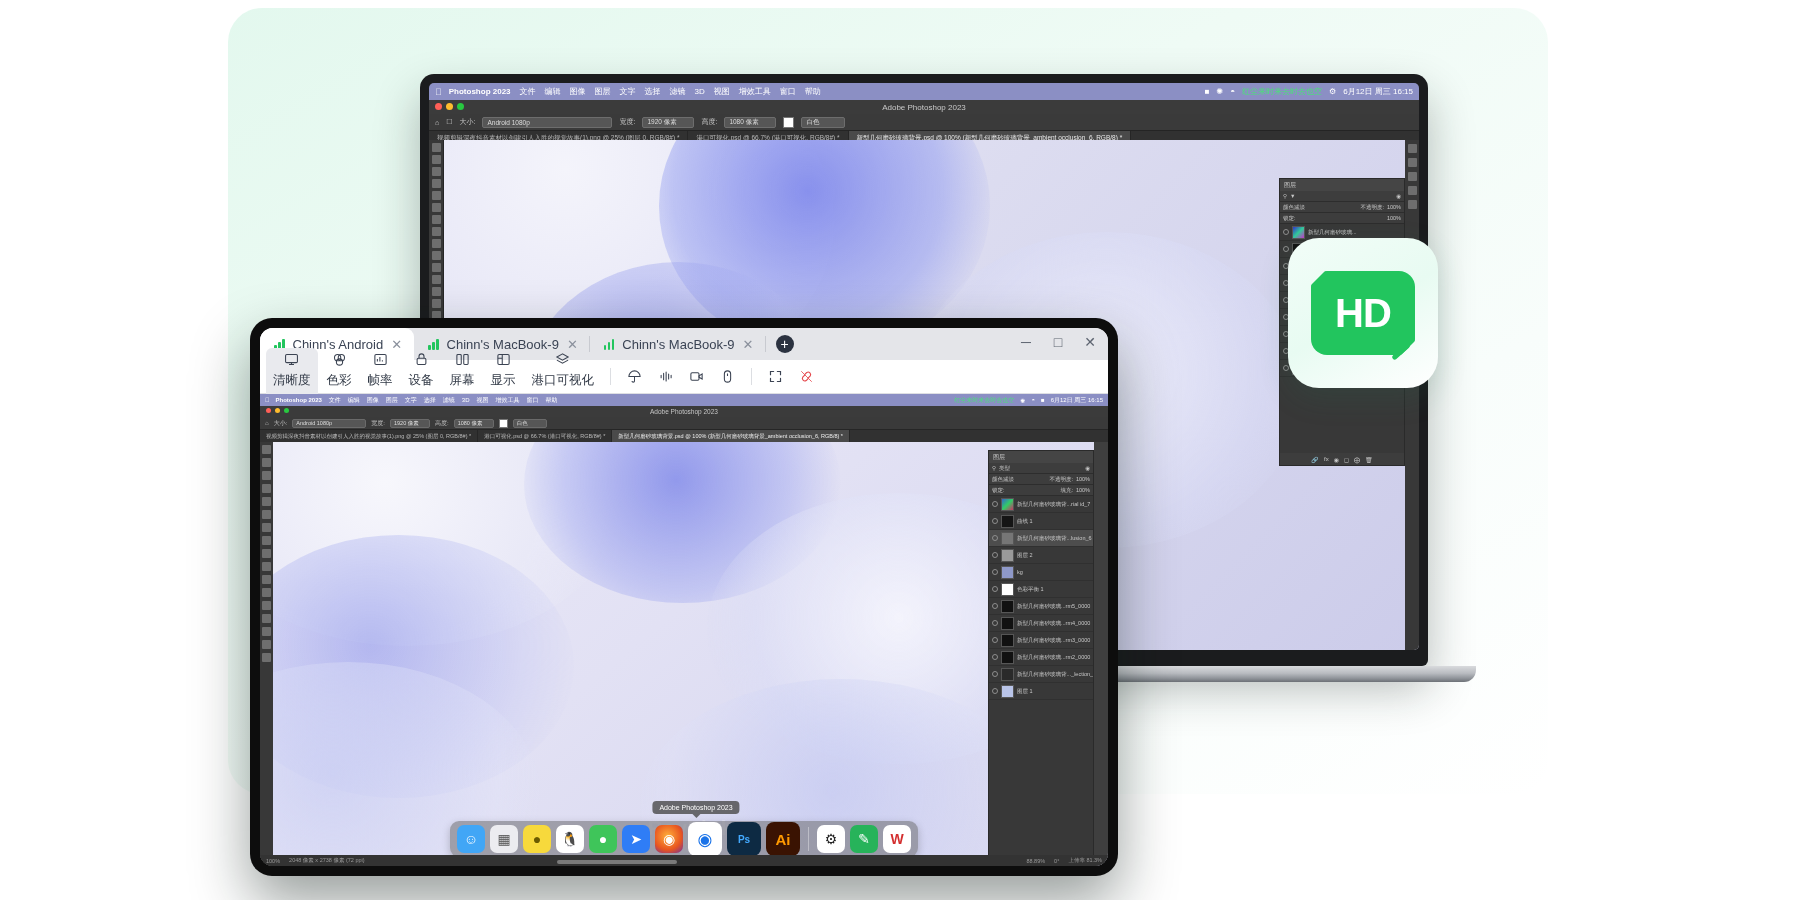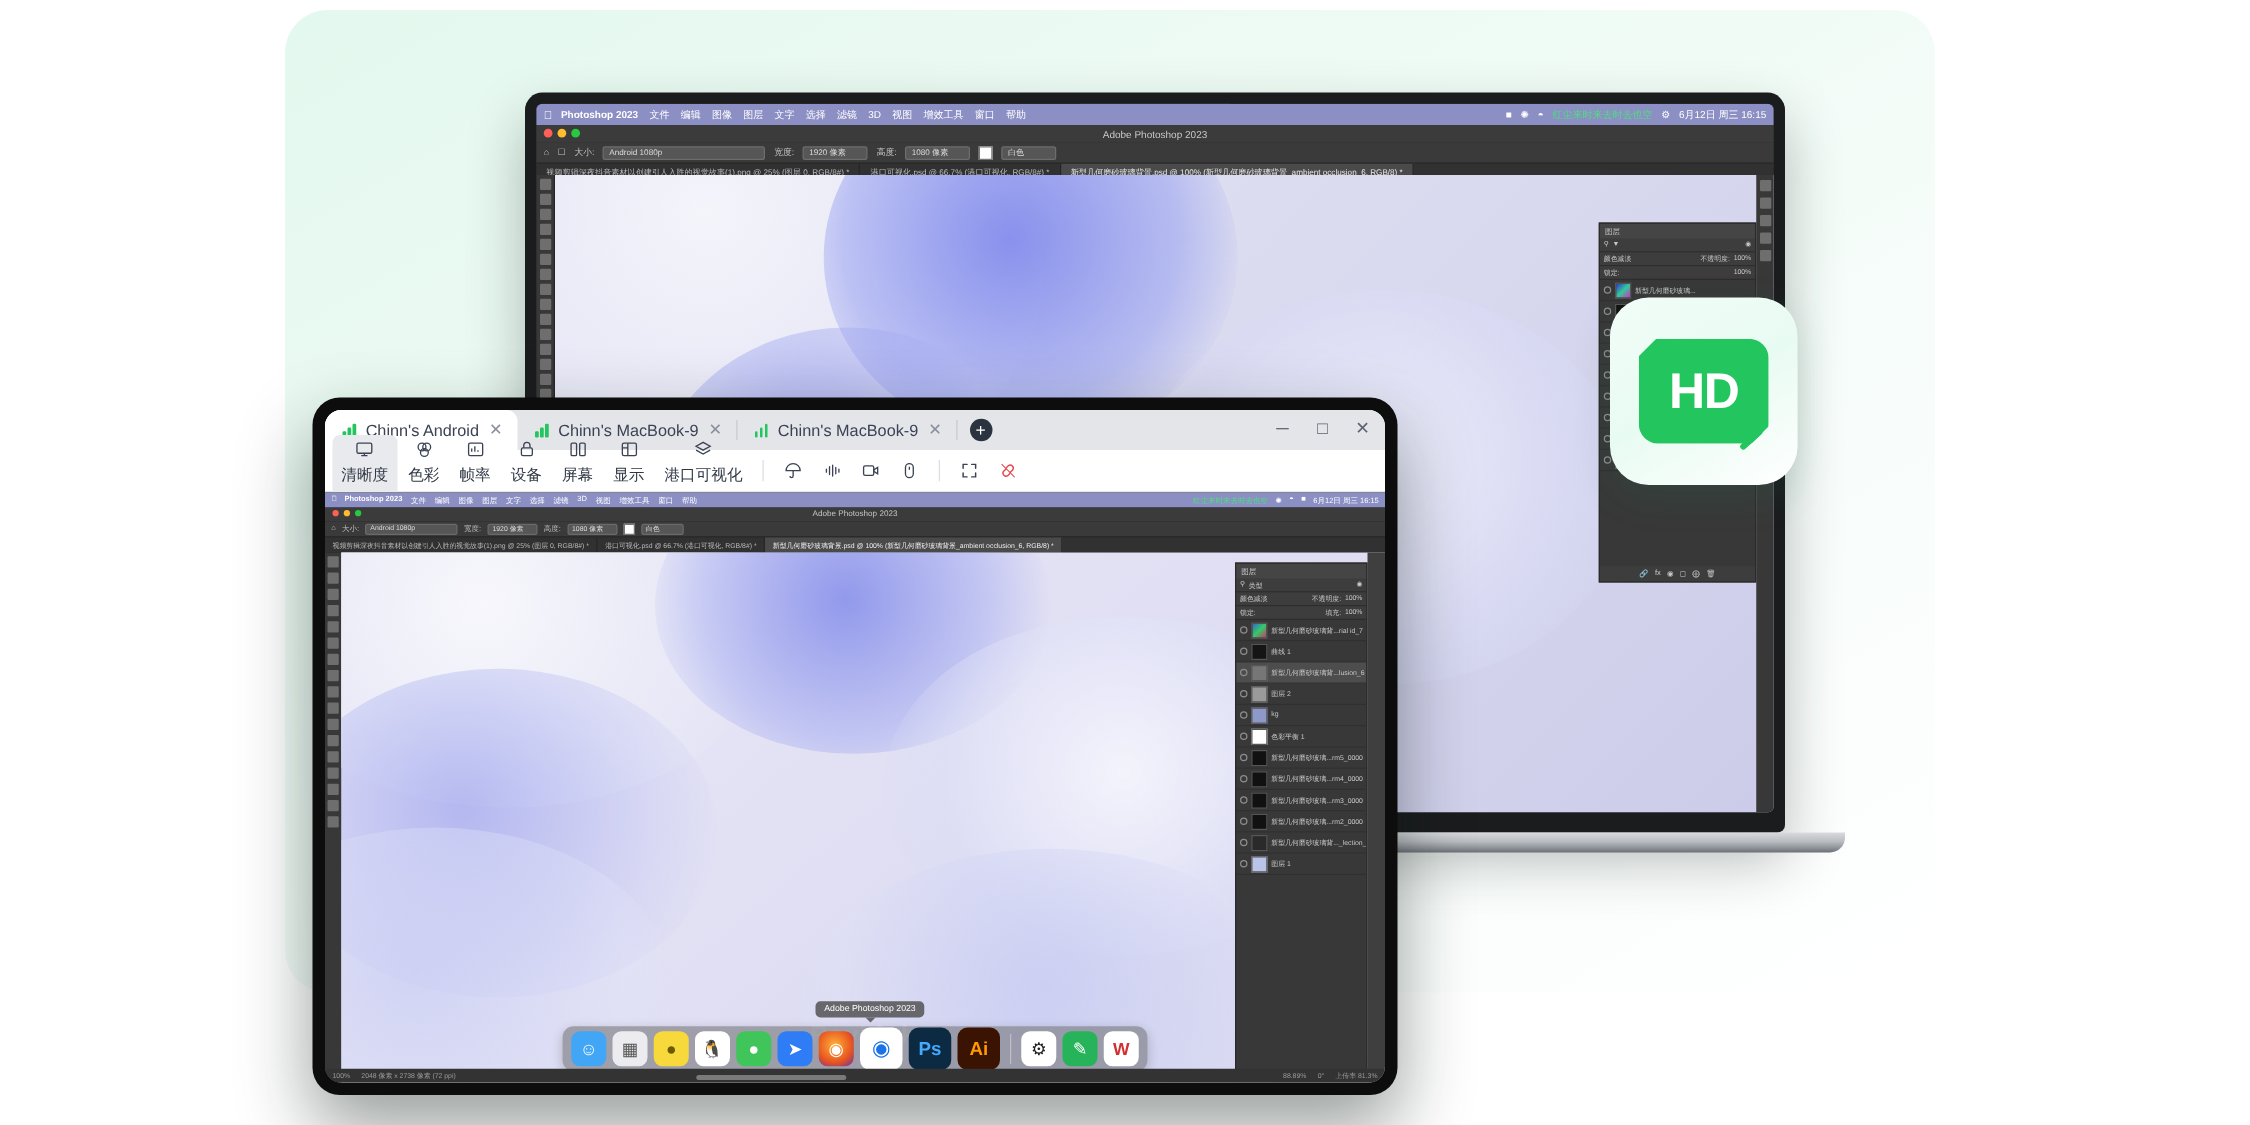--- a/index.html
+++ b/index.html
@@ -752,21 +752,21 @@
           <div class="dock-tip" style="left:calc(50% + 12px); bottom:52px;">Adobe Photoshop 2023</div>
           <div class="dock">
             <div class="dock-ico" style="background:#41a6f6">☺</div>
             <div class="dock-ico" style="background:#ececf0;color:#555">▦</div>
             <div class="dock-ico" style="background:#f7d93c;color:#6a5a00">●</div>
             <div class="dock-ico" style="background:#fff;color:#333">🐧</div>
             <div class="dock-ico" style="background:#3fc55a">●</div>
             <div class="dock-ico" style="background:#2f7df6">➤</div>
             <div class="dock-ico" style="background:radial-gradient(circle at 45% 40%,#ffb03a,#e8551f 60%,#6d2fa3)">◉</div>
             <div class="dock-ico big" style="background:#fff;color:#1a73e8">◉</div>
-            <div class="dock-ico big" style="background:#0d2a43;color:#43aaff;font-size:15px">Ps</div>
+            <div class="dock-ico big" style="background:#0d2a43;color:#43aaff;font-size:10px">Ps</div>
             <div class="dock-ico big" style="background:#3a1302;color:#ff9a00;font-size:15px">Ai</div>
             <span class="dock-sep"></span>
             <div class="dock-ico" style="background:#fff;color:#222">⚙</div>
             <div class="dock-ico" style="background:#27b35a">✎</div>
             <div class="dock-ico" style="background:#fff;color:#d32f2f">W</div>
           </div>
 
           <div class="rm-statusbar2">
             <span>100%</span>
             <span>2048 像素 x 2738 像素 (72 ppi)</span>

